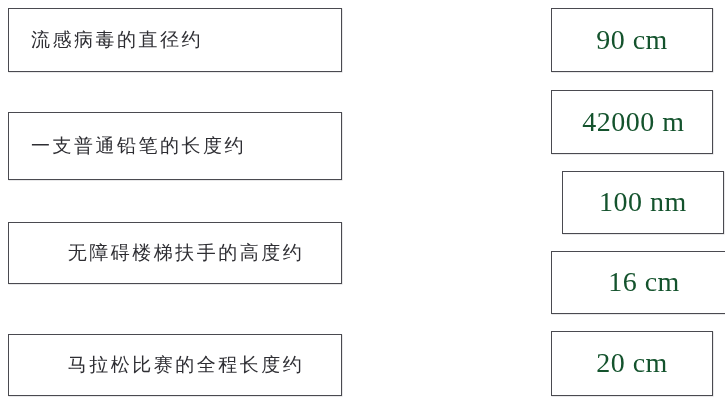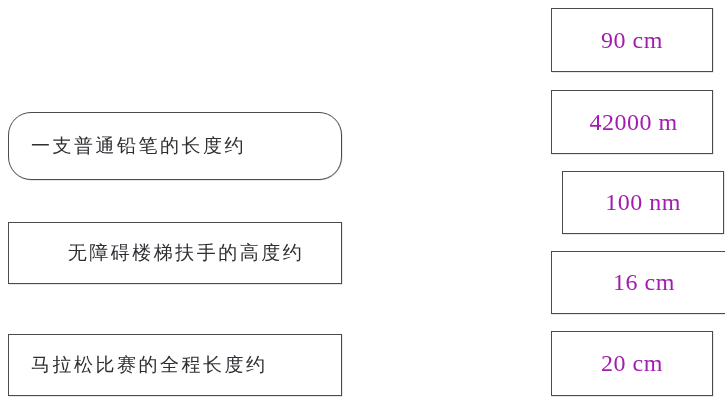--- a/index.html
+++ b/index.html
@@ -45,45 +45,48 @@
   }
 
   
   .value-box {
     justify-content: center;
     padding: 0 8px;
   }
 
   .value-text {
     font-family: "Liberation Serif", "DejaVu Serif", serif;
-    font-size: 24px;
+    font-size: 28px;
     line-height: 1.1;
     letter-spacing: 0.5px;
-    color: #a21caf;
+    color: #14532d;
     white-space: nowrap;
   }
 
   
   #prompt-0 { left: 8px;  top: 8px;   width: 334px; height: 64px; }
-  #prompt-1 { left: 8px;  top: 112px; width: 334px; height: 68px; border-radius: 23px; }
+  #prompt-1 { left: 8px;  top: 112px; width: 334px; height: 68px; }
   #prompt-2 { left: 8px;  top: 222px; width: 334px; height: 62px; justify-content: center; }
-  #prompt-3 { left: 8px;  top: 334px; width: 334px; height: 62px; }
+  #prompt-3 { left: 8px;  top: 334px; width: 334px; height: 62px; justify-content: center; }
 
   
   #value-0 { left: 551px; top: 8px;   width: 162px; height: 64px; }
   #value-1 { left: 551px; top: 90px;  width: 162px; height: 64px; padding-left: 11px; }
   #value-2 { left: 562px; top: 171px; width: 162px; height: 63px; text-align: center; }
   #value-3 { left: 551px; top: 251px; width: 186px; height: 63px; }
   #value-4 { left: 551px; top: 331px; width: 162px; height: 65px; }
 </style>
 </head>
 <body>
 
 <div id="page">
 
+  <div class="match-box prompt-box" id="prompt-0">
+    <span class="prompt-text">流感病毒的直径约</span>
+  </div>
 
   <div class="match-box prompt-box" id="prompt-1">
     <span class="prompt-text">一支普通铅笔的长度约</span>
   </div>
 
   <div class="match-box prompt-box" id="prompt-2">
     <span class="prompt-text">无障碍楼梯扶手的高度约</span>
   </div>
 
   <div class="match-box prompt-box" id="prompt-3">

